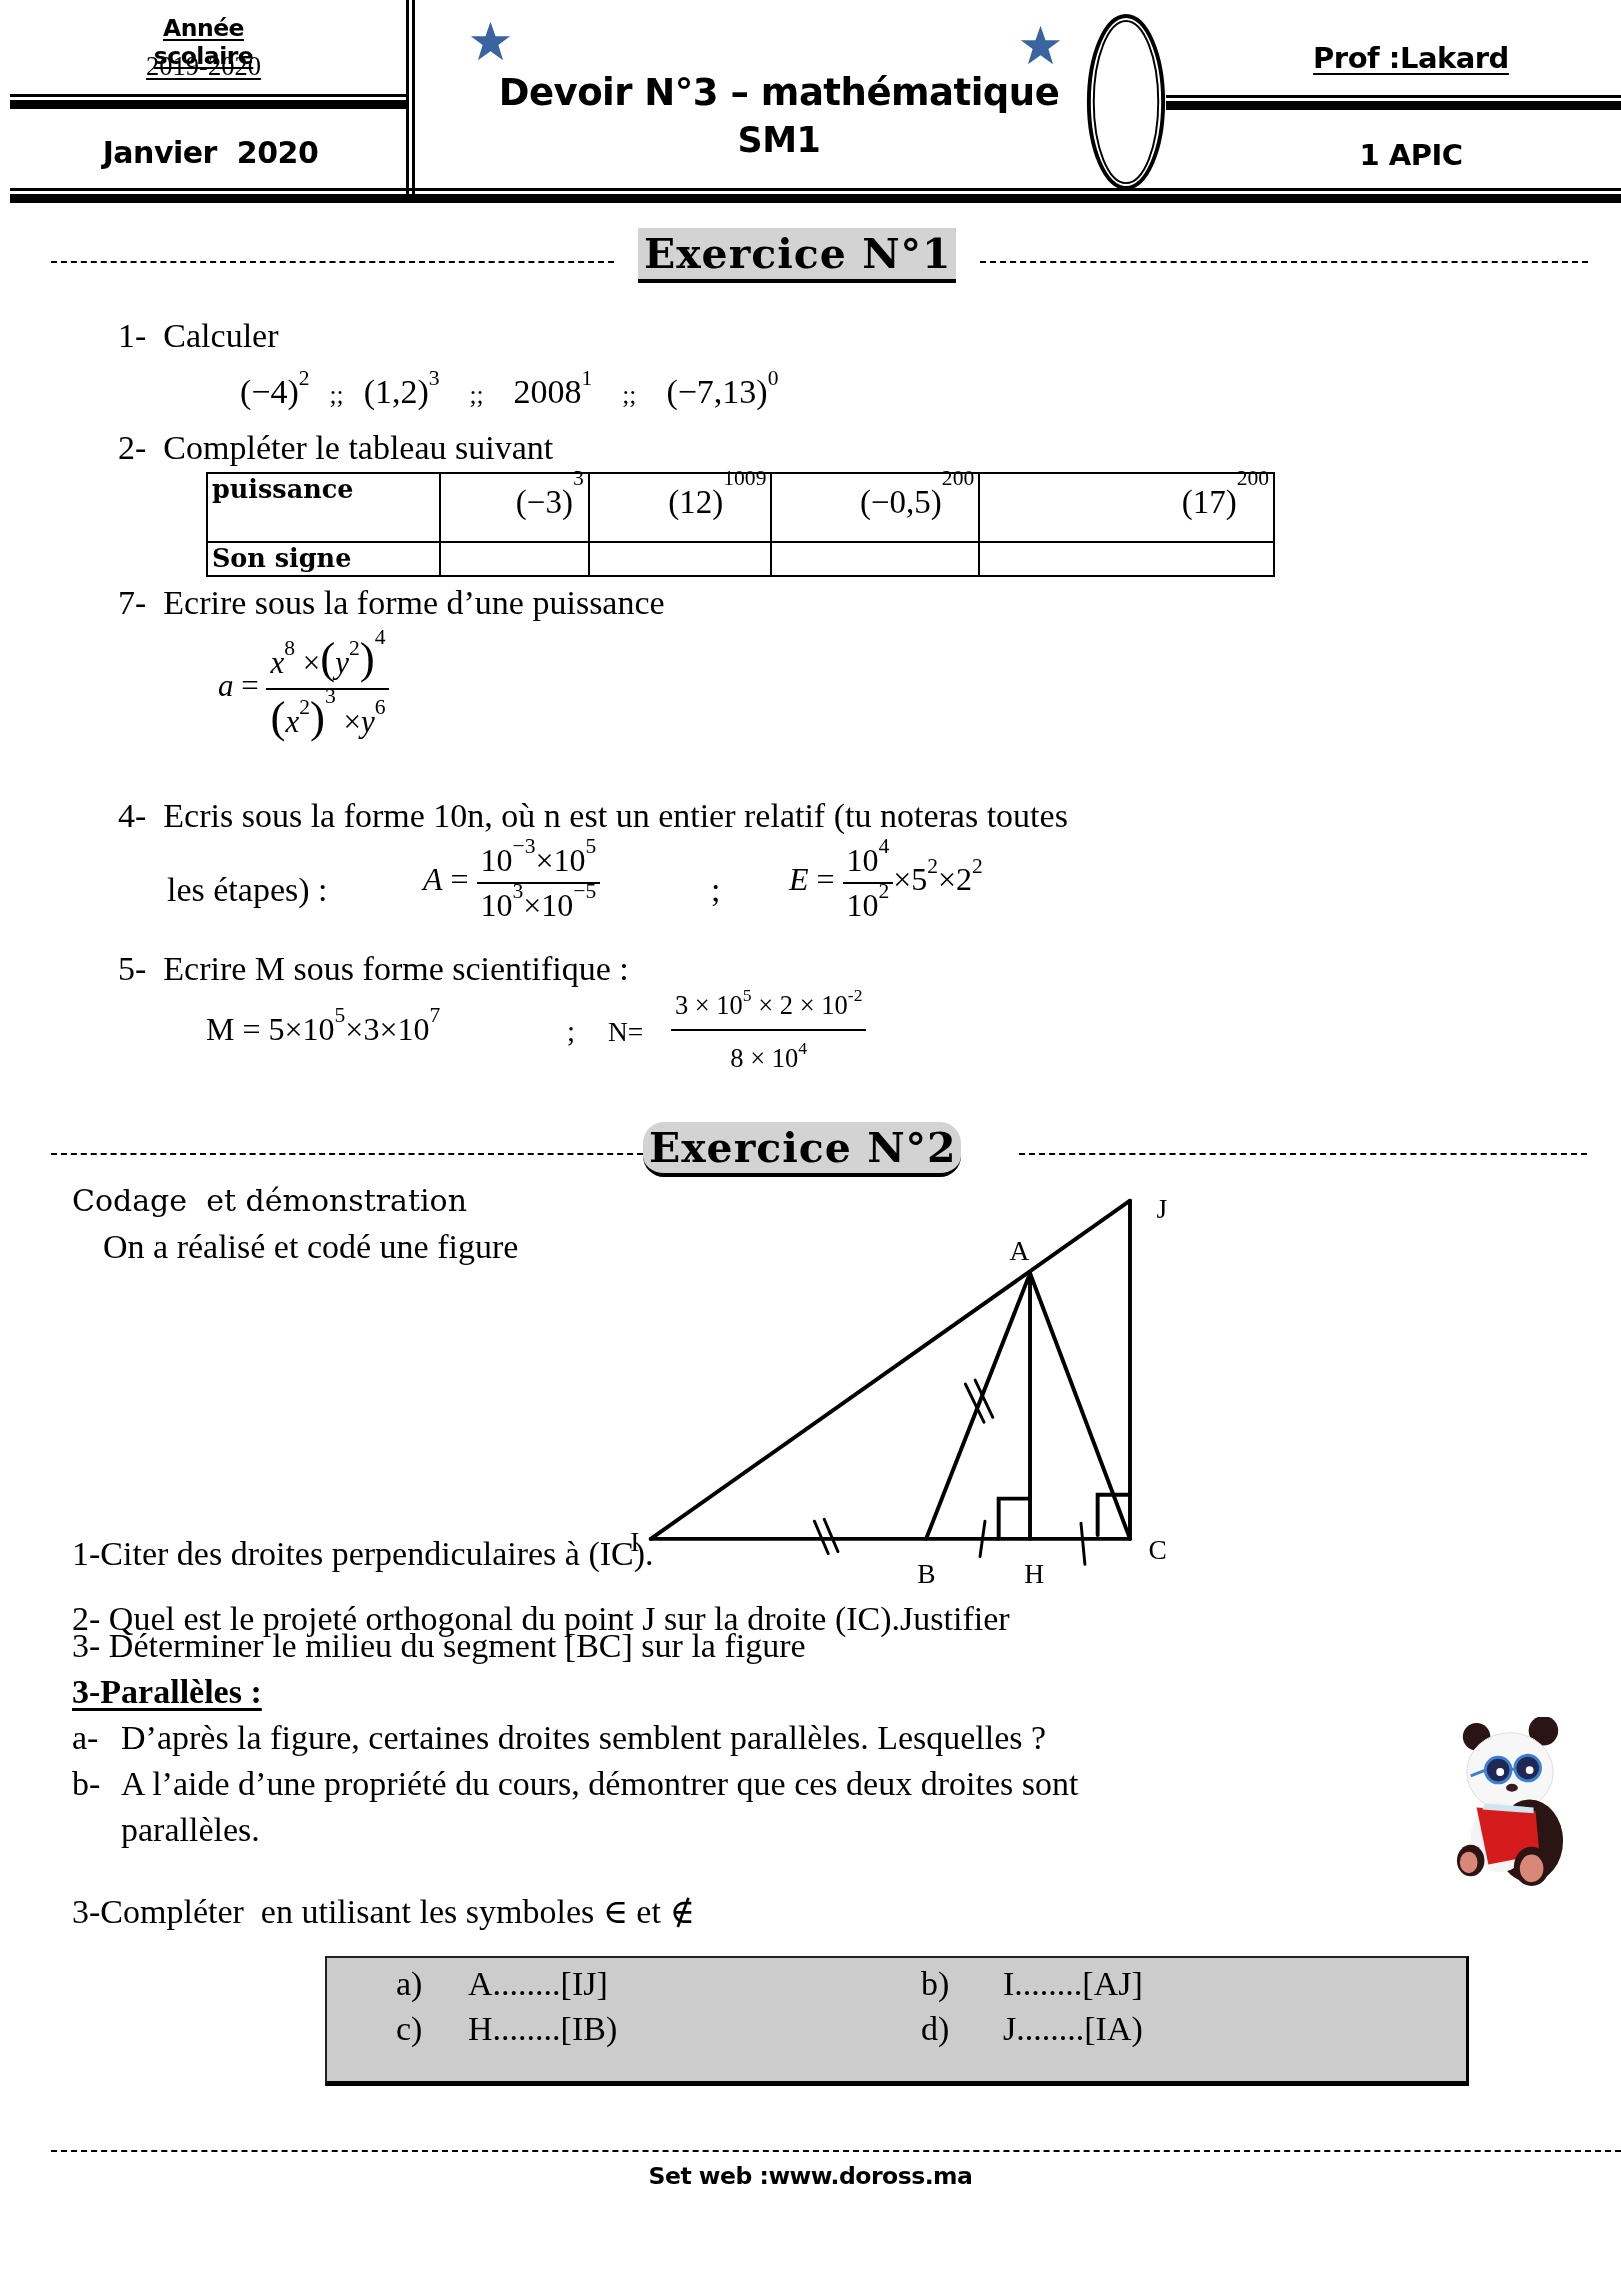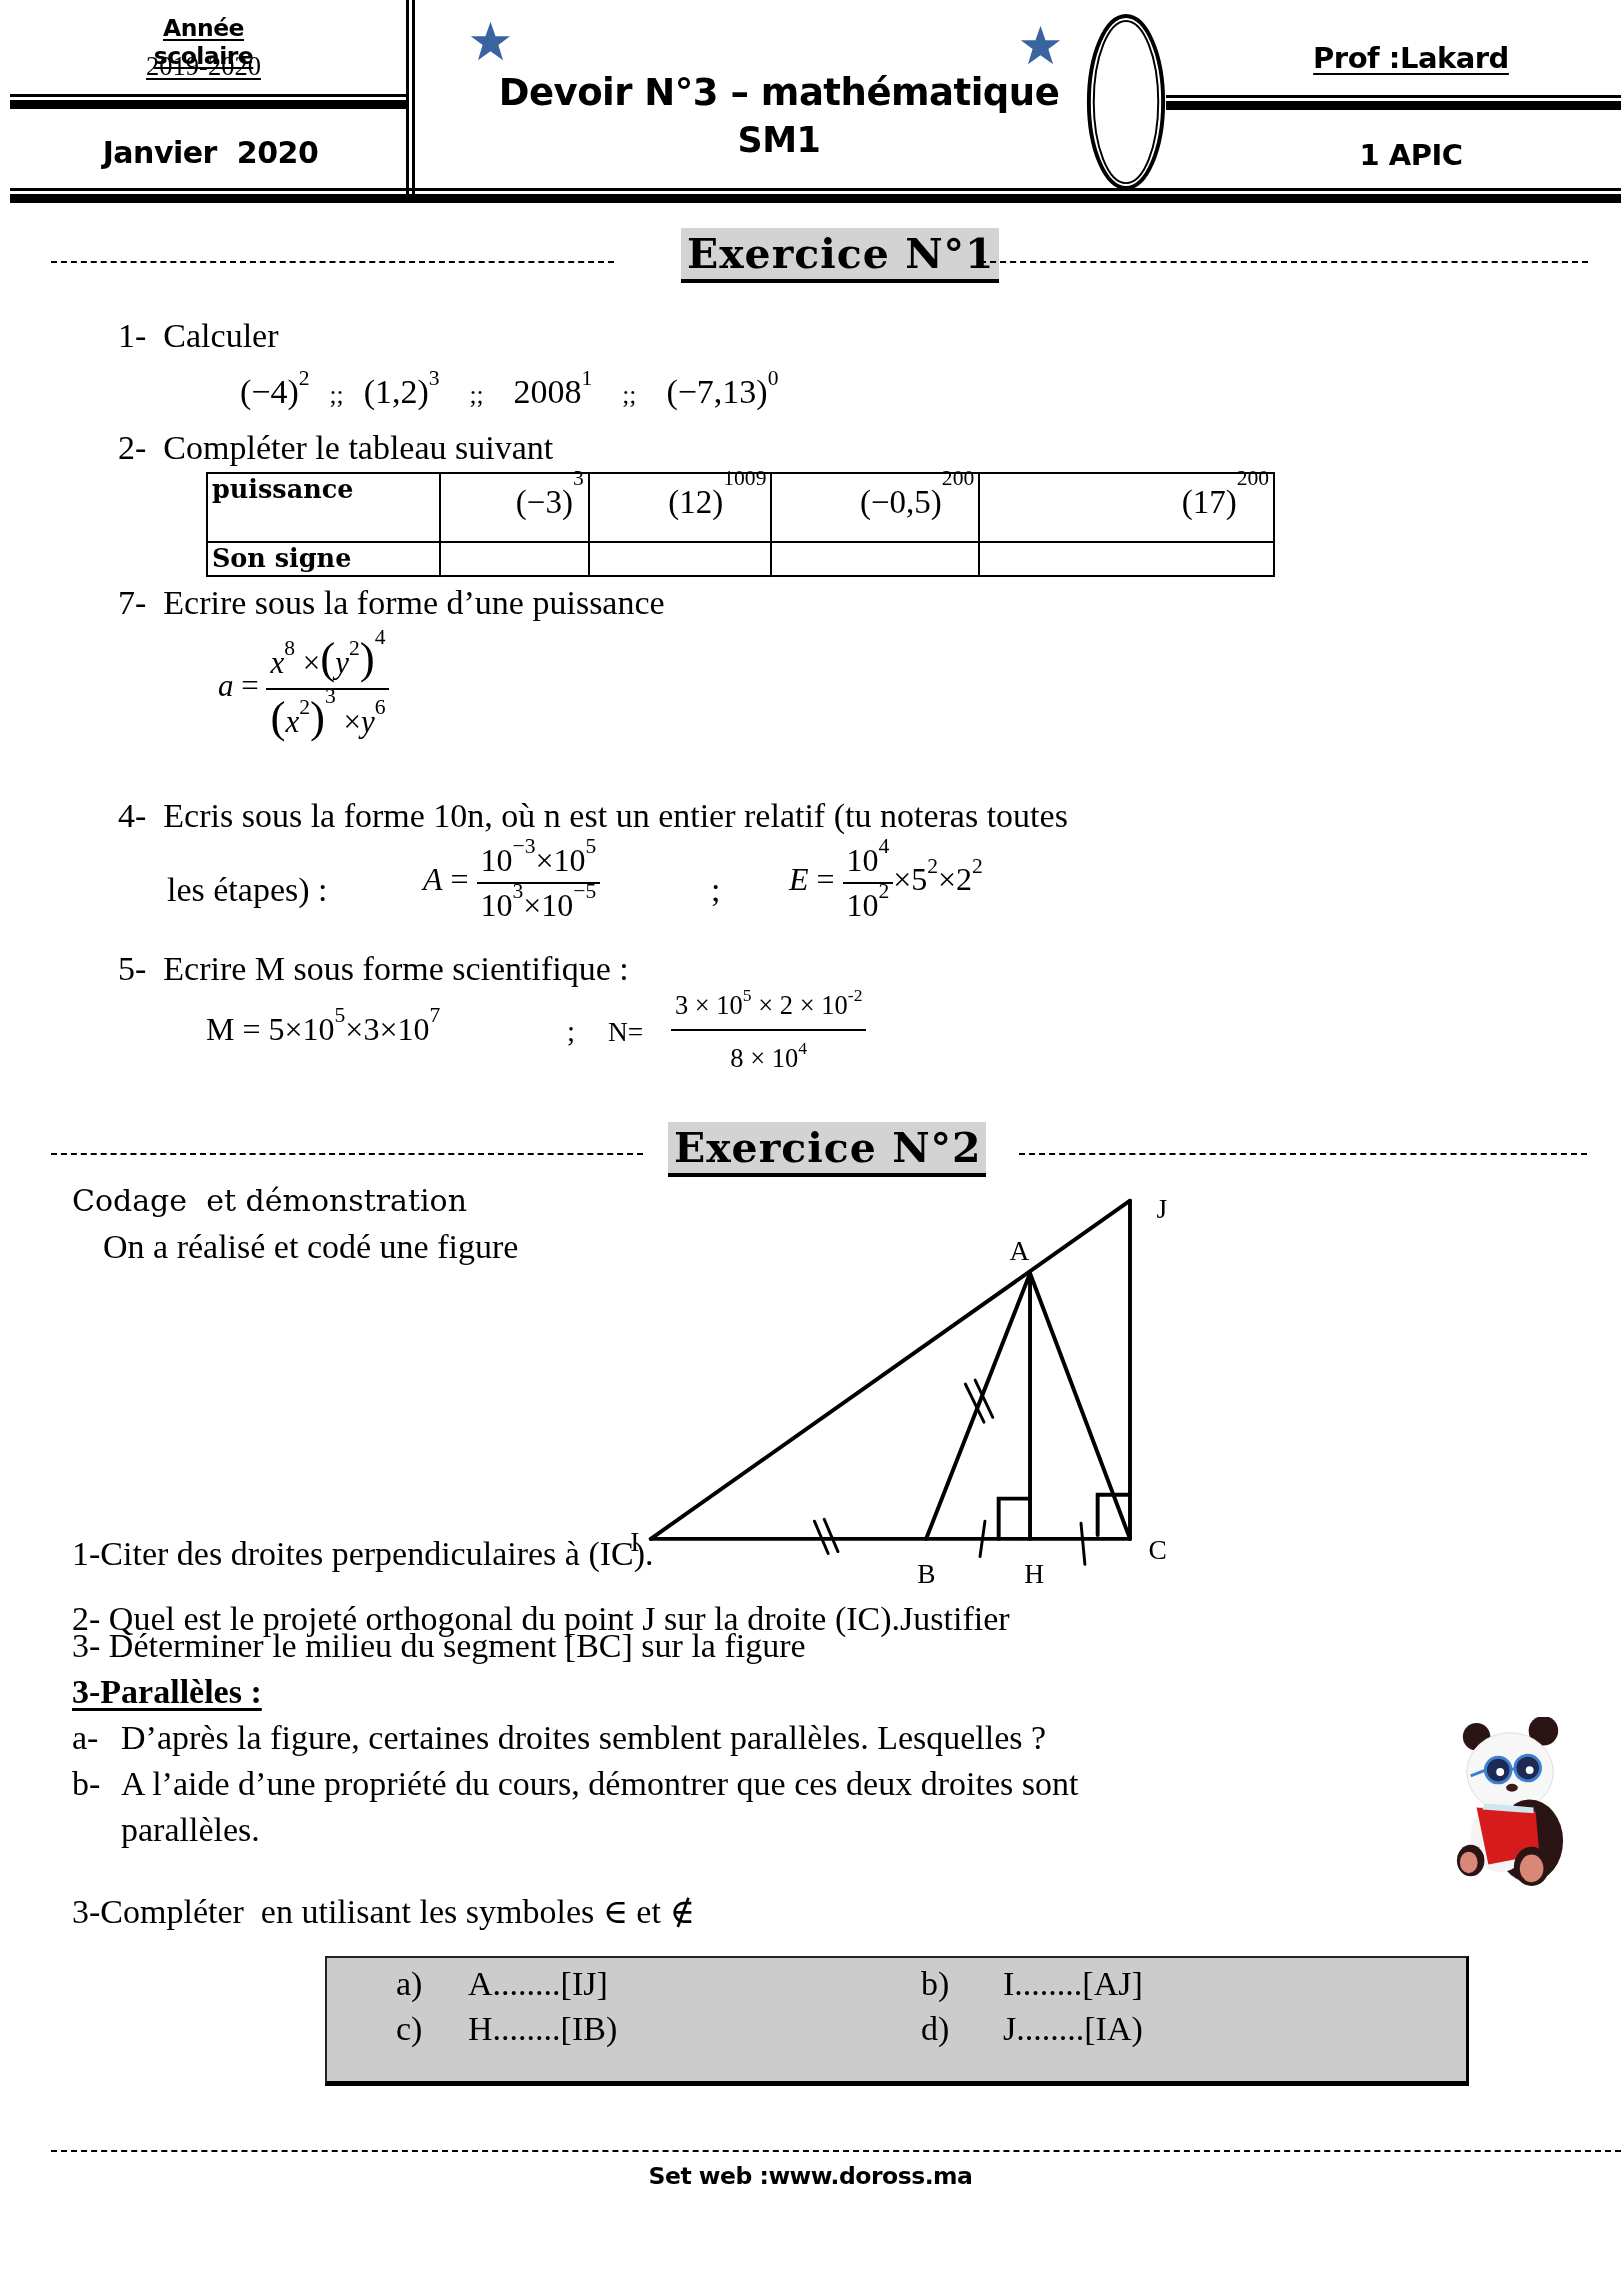--- a/index.html
+++ b/index.html
@@ -6,21 +6,21 @@
   body { width:1621px; height:2293px; position:relative; overflow:hidden;
          font-family:"Liberation Serif","DejaVu Serif",serif; color:#000; }
   .abs { position:absolute; }
   .hdr-font { font-family:"DejaVu Sans","Liberation Sans",sans-serif; font-weight:bold; letter-spacing:-0.5px; }
   .dbl { position:absolute; border-top:3.9px solid #000; border-bottom:9.8px solid #000; height:2.9px; }
   .dblv { position:absolute; border-left:3.9px solid #000; border-right:3.9px solid #000; width:2.9px; }
   .star { position:absolute; width:43px; height:43px; }
   .dashes { position:absolute; height:0; border-top:2.9px dashed #000; }
   .ex-title { position:absolute; background:#d3d3d3; font-family:"DejaVu Serif","Liberation Serif",serif;
               font-weight:bold; font-size:41px; line-height:49px; padding:2px 3.9px 0 5.9px;
-              border-bottom:4.9px solid #000; letter-spacing:1px; white-space:nowrap;margin-left:43px; }
+              border-bottom:4.9px solid #000; letter-spacing:1px; white-space:nowrap; }
   .txt { position:absolute; font-size:34px; white-space:nowrap; line-height:39px; }
   .math { position:absolute; font-size:34px; white-space:nowrap; line-height:39px; font-family:"Liberation Serif",serif; }
   .sup { font-size:21.6px; vertical-align:17.6px; line-height:0; }
   .paren { font-size:45px; font-weight:normal; }
   .frac { display:inline-flex; flex-direction:column; align-items:center; vertical-align:middle; }
   .frac .num { border-bottom:2.9px solid #000; padding:0 3.9px 2px; }
   .frac .den { padding:2px 3.9px 0; }
   table.pw { position:absolute; border-collapse:collapse; }
   table.pw td { border:2.5px solid #000; padding:0 3.9px; font-size:33px; vertical-align:top; }
   table.pw td.lbl { font-family:"DejaVu Serif",serif; font-weight:bold; font-size:25.5px; }
@@ -142,21 +142,21 @@
   <div class="math" style="left:671px;top:986px;font-size:26.5px;">
     <span class="frac">
       <span class="num" style="padding:0 3.9px 3.9px;"><span>3 × 10</span><span class="sup" style="font-size:17.6px;vertical-align:12.7px;">5</span><span> × 2 × 10</span><span class="sup" style="font-size:17.6px;vertical-align:12.7px;">-2</span></span>
       <span class="den" style="padding-top:8px;"><span>8 × 10</span><span class="sup" style="font-size:17.6px;vertical-align:12.7px;">4</span></span>
     </span>
   </div>
 </div>
 
 <div>
   <div class="dashes" style="left:51px;top:1153px;width:592px;"></div>
-  <div class="ex-title" style="left:625px;top:1122px;">Exercice  N°2</div>
+  <div class="ex-title" style="left:643px;top:1122px;border-radius:21px;">Exercice  N°2</div>
   <div class="dashes" style="left:1019px;top:1153px;width:568px;"></div>
 
   <div class="txt" style="left:72px;top:1181px;font-family:'DejaVu Serif',serif;font-size:30px;white-space:pre;">Codage  et démonstration</div>
   <div class="txt" style="left:103px;top:1227px;">On a réalisé et codé une figure</div>
 
   <svg class="abs" style="left:0;top:0;" width="1621" height="1588" viewBox="0 0 1654 1620">
     <g stroke="#000" stroke-width="4" fill="none" stroke-linecap="round">
       <line x1="664" y1="1570" x2="1153" y2="1570"></line>
       <line x1="664" y1="1570" x2="1153" y2="1225"></line>
       <line x1="1153" y1="1225" x2="1153" y2="1570"></line>

